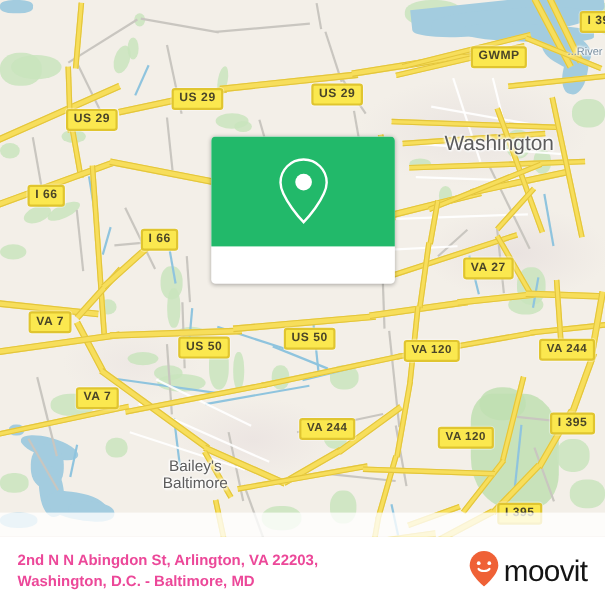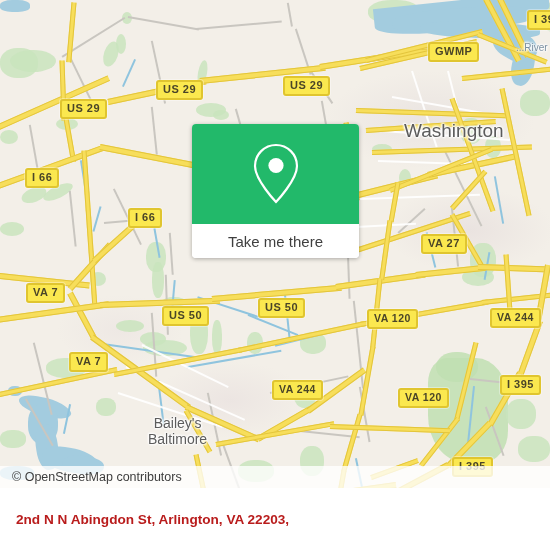--- a/index.html
+++ b/index.html
@@ -51,21 +51,21 @@
     color:#3f3f3f;font-size:15px;}
   #pin-svg{display:block;}
 
   
   #attrib-band{position:absolute;left:0;top:466px;width:550px;height:22px;background:rgba(255,255,255,.78);}
   #attrib{position:absolute;left:12px;top:469px;font-size:12.5px;color:#3d3d3d;line-height:16px;}
 
   
   #footer{position:absolute;left:0;top:488px;width:550px;height:62px;background:#ffffff;
     display:flex;align-items:center;justify-content:space-between;padding:0 16px;box-sizing:border-box;}
-  #addr{font-size:13.6px;font-weight:bold;color:#b91c1c;line-height:19px;max-width:372px;}
+  #addr{font-size:13.6px;font-weight:bold;color:#ec4899;line-height:19px;max-width:372px;}
   #logo{display:flex;align-items:center;gap:3px;}
   #logo-text{font-size:27px;color:#141414;letter-spacing:-.6px;line-height:27px;font-weight:normal;}
 </style>
 </head>
 <body>
 
 <div id="app">
 
   <div id="map">
     <div class="landmass"></div>
@@ -314,28 +314,36 @@
 
     <div id="card">
       <div id="card-top">
         <span>
           <svg id="pin-svg" width="54" height="66" viewBox="0 0 54 66" fill="none">
             <path d="M27 4 C15.4 4 6 13.4 6 25 C6 39 27 61 27 61 C27 61 48 39 48 25 C48 13.4 38.6 4 27 4 Z" stroke="#ffffff" stroke-width="2.2" fill="none"></path>
             <circle cx="27" cy="24.5" r="7.6" fill="#ffffff"></circle>
           </svg>
         </span>
       </div>
-      <div id="card-btn">
-        <span>Take me there</span>
-      </div>
     </div>
 
     <div id="attrib-band"></div>
-    <div id="attrib">© OpenStreetMap contributors</div>
   </div>
 
   <div id="footer">
     <div id="addr">
       <div>2nd N N Abingdon St, Arlington, VA 22203,</div>
+      <div>Washington, D.C. - Baltimore, MD</div>
+    </div>
+    <div id="logo">
+      <span>
+        <svg width="30" height="34" viewBox="0 0 30 34">
+          <path d="M15 1 C7.8 1 2 6.8 2 14 C2 22.4 15 33 15 33 C15 33 28 22.4 28 14 C28 6.8 22.2 1 15 1 Z" fill="#ef6136"></path>
+          <circle cx="10.2" cy="12" r="1.7" fill="#ffffff"></circle>
+          <circle cx="19.8" cy="12" r="1.7" fill="#ffffff"></circle>
+          <path d="M10 17.2 C11.8 19.8 18.2 19.8 20 17.2" stroke="#ffffff" stroke-width="1.9" fill="none" stroke-linecap="round"></path>
+        </svg>
+      </span>
+      <span id="logo-text">moovit</span>
     </div>
   </div>
 
 </div>
 
 </body></html>

